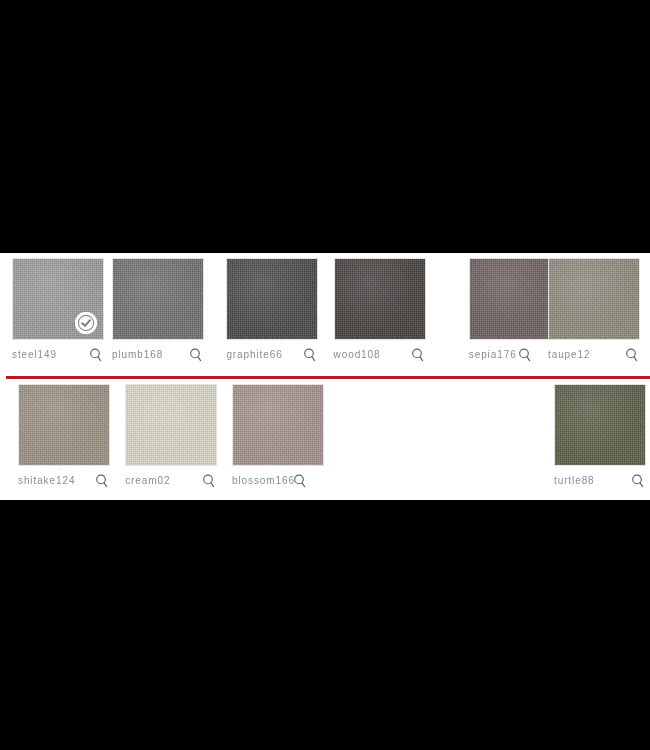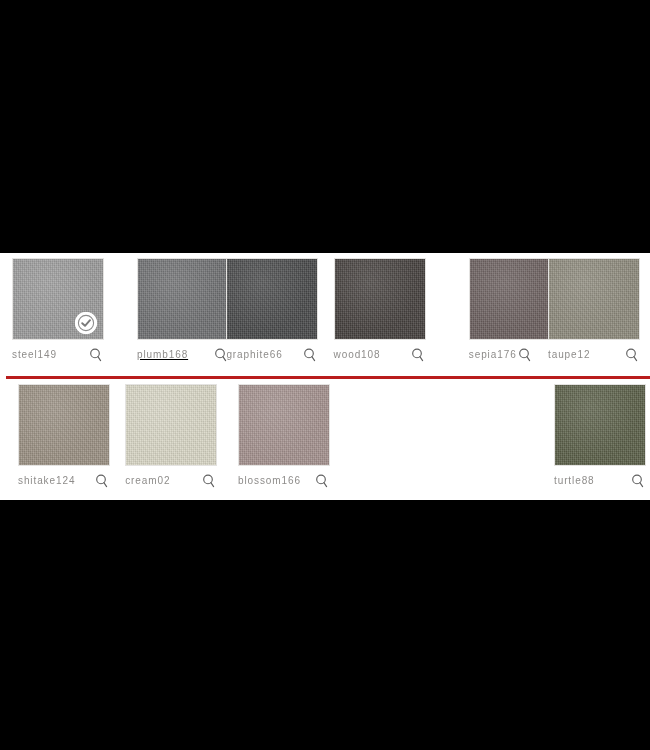--- a/index.html
+++ b/index.html
@@ -154,21 +154,21 @@
           <div class="swatch-meta">
             <span class="swatch-label">steel149</span>
             <span class="zoom-icon">
               <svg width="16" height="16" viewBox="0 0 16 16">
                 <circle cx="7" cy="6.4" r="4.3" fill="none" stroke="#5f5f5f" stroke-width="1.15"></circle>
                 <line x1="9.9" y1="9.7" x2="12.6" y2="13.6" stroke="#5f5f5f" stroke-width="1.15" stroke-linecap="round"></line>
               </svg>
             </span>
           </div>
         </div>
-        <div class="swatch-card" style="left: 137px; text-decoration: underline;">
+        <div class="swatch-card" style="left: 112px;">
           <div class="swatch-tile" style="background: rgb(111, 112, 114);">
             <div class="weave"></div>
             <div class="sheen"></div>
           </div>
           <div class="swatch-meta">
             <span class="swatch-label">plumb168</span>
             <span class="zoom-icon">
               <svg width="16" height="16" viewBox="0 0 16 16">
                 <circle cx="7" cy="6.4" r="4.3" fill="none" stroke="#5f5f5f" stroke-width="1.15"></circle>
                 <line x1="9.9" y1="9.7" x2="12.6" y2="13.6" stroke="#5f5f5f" stroke-width="1.15" stroke-linecap="round"></line>
@@ -261,21 +261,21 @@
           <div class="swatch-meta">
             <span class="swatch-label">cream02</span>
             <span class="zoom-icon">
               <svg width="16" height="16" viewBox="0 0 16 16">
                 <circle cx="7" cy="6.4" r="4.3" fill="none" stroke="#5f5f5f" stroke-width="1.15"></circle>
                 <line x1="9.9" y1="9.7" x2="12.6" y2="13.6" stroke="#5f5f5f" stroke-width="1.15" stroke-linecap="round"></line>
               </svg>
             </span>
           </div>
         </div>
-        <div class="swatch-card" style="left: 232px;">
+        <div class="swatch-card" style="left: 210px; padding-left: 16px;">
           <div class="swatch-tile" style="background: rgb(164, 145, 142);">
             <div class="weave"></div>
             <div class="sheen"></div>
           </div>
           <div class="swatch-meta">
             <span class="swatch-label">blossom166</span>
             <span class="zoom-icon">
               <svg width="16" height="16" viewBox="0 0 16 16">
                 <circle cx="7" cy="6.4" r="4.3" fill="none" stroke="#5f5f5f" stroke-width="1.15"></circle>
                 <line x1="9.9" y1="9.7" x2="12.6" y2="13.6" stroke="#5f5f5f" stroke-width="1.15" stroke-linecap="round"></line>

